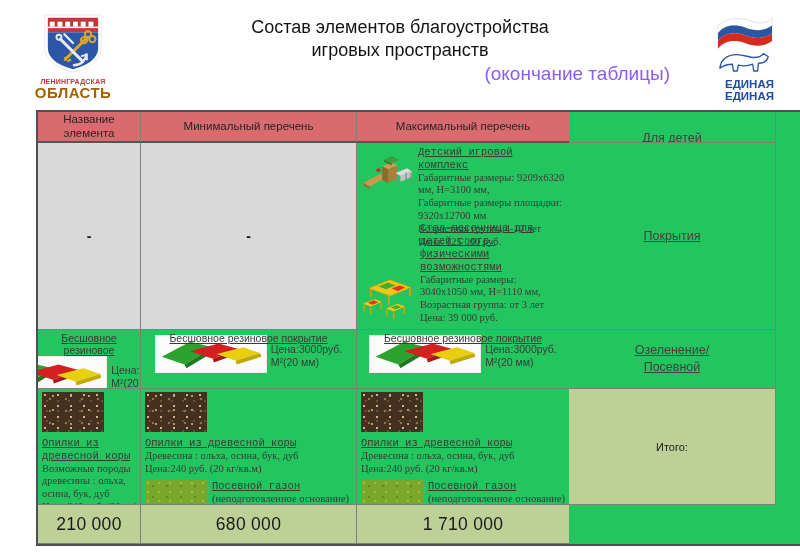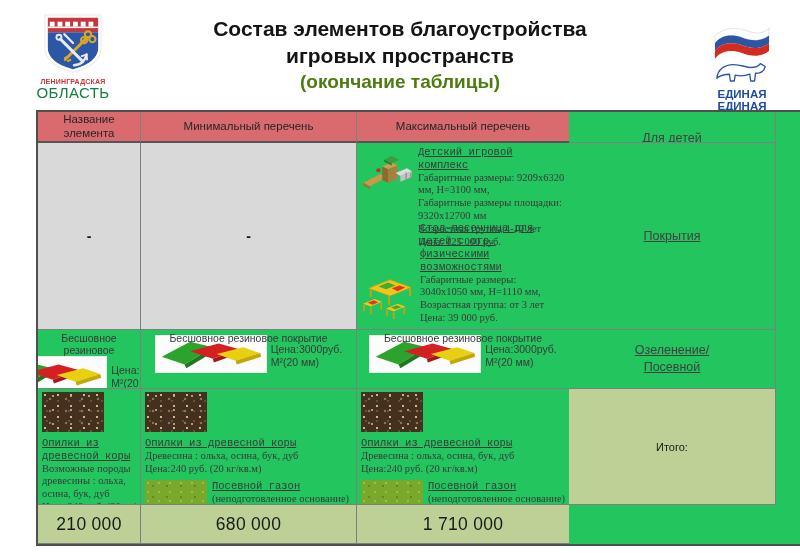--- a/index.html
+++ b/index.html
@@ -3,28 +3,28 @@
 <meta charset="utf-8">
 <style>
   * { margin:0; padding:0; box-sizing:border-box; }
   html,body { width:800px; height:553px; background:#ffffff; overflow:hidden;
               font-family:"Liberation Sans", sans-serif; }
   .slide { position:absolute; left:0; top:0; width:800px; height:553px; background:#fff; }
 
   
   .logo-left { position:absolute; left:30px; top:13px; width:86px; text-align:center; }
   .logo-left .cap1 { font-size:7px; font-weight:bold; color:#c2383c; letter-spacing:.2px; margin-top:1px; }
-  .logo-left .cap2 { font-size:15px; font-weight:normal; color:#15803d; letter-spacing:.4px; margin-top:-1px; }
-
-  .logo-right { position:absolute; right:26px; top:20px; width:64px; text-align:center; }
+  .logo-left .cap2 { font-size:15px; font-weight:bold; color:#a16207; letter-spacing:.4px; margin-top:-1px; }
+
+  .logo-right { position:absolute; right:26px; top:10px; width:64px; text-align:right; }
   .logo-right .cap { font-size:11.5px; font-weight:bold; color:#1e4ca0; line-height:1.05; }
 
   .title-block { position:absolute; left:130px; right:130px; top:16px; text-align:center; color:#141414; }
-  .title-block .t1, .title-block .t2 { font-size:21px; font-weight:bold; line-height:1.28; }
-  .title-block .t3 { font-size:19px; font-weight:bold; color:#4d7c0f; line-height:1.3; }
+  .title-block .t1, .title-block .t2 { font-size:18px; font-weight:normal; line-height:1.28; }
+  .title-block .t3 { font-size:19px; font-weight:normal; color:#8b5cf6; line-height:1.3;text-align:right; }
 
   
   .tbl { position:absolute; left:36px; top:110px; width:794px;
          border:2px solid #4f4f4f; background:#22c55e;
          display:grid;
          grid-template-columns:103px 216px 212px 207px;
          grid-template-rows:31px 187px 59px 116px 39px; }
   .cell { border-right:1px solid #7f7f7f; border-bottom:1px solid #7f7f7f; position:relative; overflow:hidden; }
   .cell.last { border-right:none; }
   .hcell { background:#d96a6e; display:flex; align-items:center; justify-content:center;
@@ -40,21 +40,21 @@
   .item { display:flex; gap:5px; }
   .item .img { flex:0 0 auto; }
   .item .txt { flex:1 1 auto; font-size:10.5px; color:#3a3a3a; line-height:1.22; }
   .ititle { text-decoration:underline;font-family:Liberation Mono, monospace; }
   .specs { white-space:pre-line;font-family:Liberation Serif, serif; }
   .block2 { margin-top:-26px;align-items:flex-end; }
   .block2 .img { margin-top:32px; }
   .block1 .img { margin-top:8px; }
 
   .covercell { padding:2px 3px; font-size:10.5px; color:#3a3a3a; text-align:center; }
-  .covertitle { line-height:1.15; position:relative; z-index:2; }
+  .covertitle { text-decoration:underline; line-height:1.15; position:relative; z-index:2; }
   .coverrow { display:flex; justify-content:center; align-items:flex-start; gap:4px; text-align:left; }
   .coverrow.pull { margin-top:-9px; }
   .tilesphoto { width:112px; height:38px; background:#fcfcfc; border:1px solid #ececec; }
   .price { font-size:10.5px; line-height:1.25; white-space:pre-line; margin-top:8px; }
 
   .greenitem { margin-bottom:5px;flex-direction:column; }
   .bark { width:62px; height:40px; background-color:#43301f;
     background-image:
       radial-gradient(circle at 3px 3px, #cdb692 1.3px, transparent 1.5px),
       radial-gradient(circle at 8px 7px, #93714c 1.4px, transparent 1.6px),

